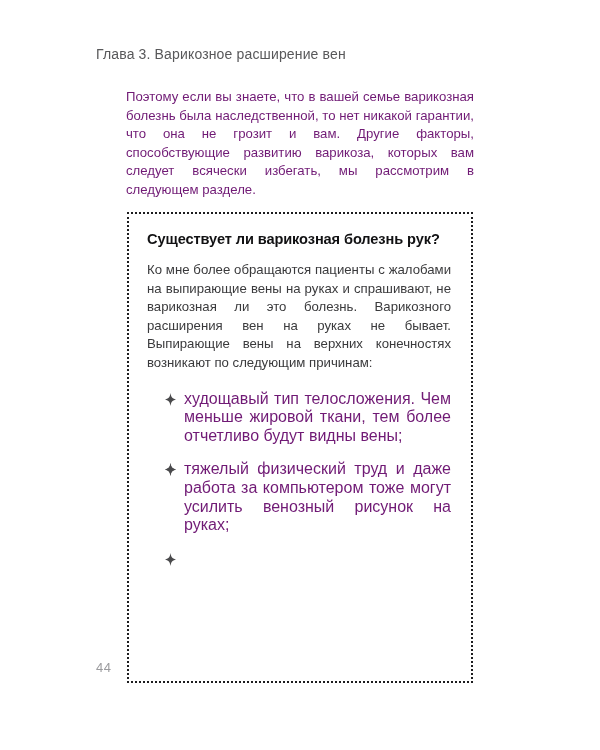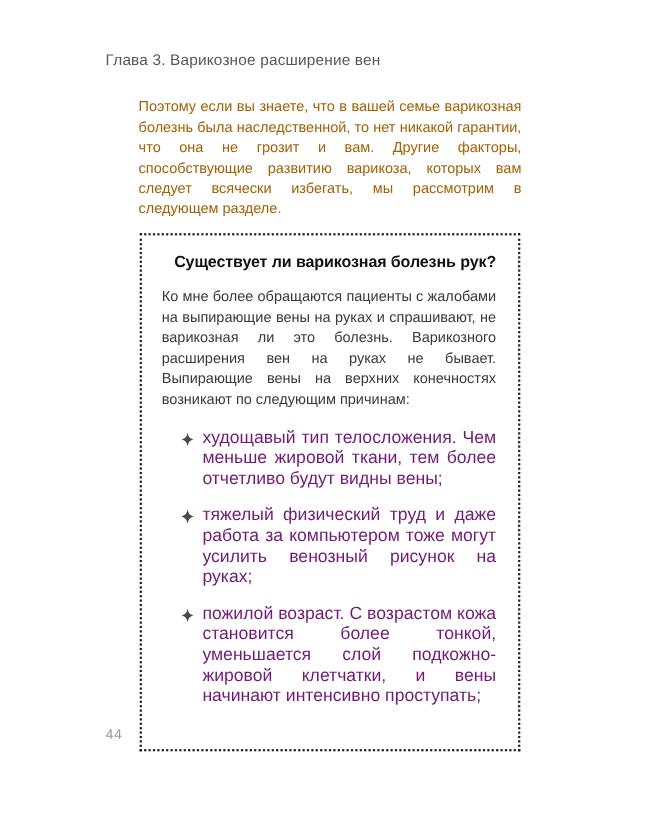--- a/index.html
+++ b/index.html
@@ -35,41 +35,41 @@
     position: absolute;
     left: 126px;
     top: 88px;
     width: 348px;
   }
 
   .intro-paragraph {
     margin: 0;
     font-size: 13.2px;
     line-height: 18.6px;
-    color: #a16207;
+    color: #701a75;
     text-align: justify;
     text-indent: 0;
     hyphens: manual;
   }
 
   
   .callout-box {
     position: absolute;
     left: 127px;
     top: 212px;
     width: 346px;
     height: 471px;
     box-sizing: border-box;
     border: 2.2px dotted #1d1d1f;
     padding: 16px 20px 14px 18px;
   }
 
   .callout-title {
     margin: 0 0 12px 0;
-    text-align: right;
+    text-align: left;
     font-size: 14.6px;
     line-height: 19px;
     font-weight: bold;
     color: #111113;
     letter-spacing: -0.1px;
   }
 
   .callout-paragraph {
     margin: 0;
     font-size: 13.2px;
@@ -167,21 +167,20 @@
         </span>
         <span>тяжелый физический труд и даже работа за компьютером тоже могут усилить венозный рисунок на руках;</span>
       </li>
 
       <li class="bullet-item">
         <span class="bullet-marker">
           <svg width="11" height="13" viewBox="0 0 11 13" aria-hidden="true">
             <path d="M5.5 0 C6.1 3.8 6.9 5.3 11 6.5 C6.9 7.7 6.1 9.2 5.5 13 C4.9 9.2 4.1 7.7 0 6.5 C4.1 5.3 4.9 3.8 5.5 0 Z" fill="#4a4a4c"></path>
           </svg>
         </span>
-        <span>пожилой возраст. С возрастом кожа становится более тонкой, уменьшается слой подкожно-жировой клетчатки, и вены начинают интенсивно проступать;</span>
       </li>
 
     </ul>
   </div>
 
   <div class="folio">44</div>
 
 </div>
 
 </body></html>

